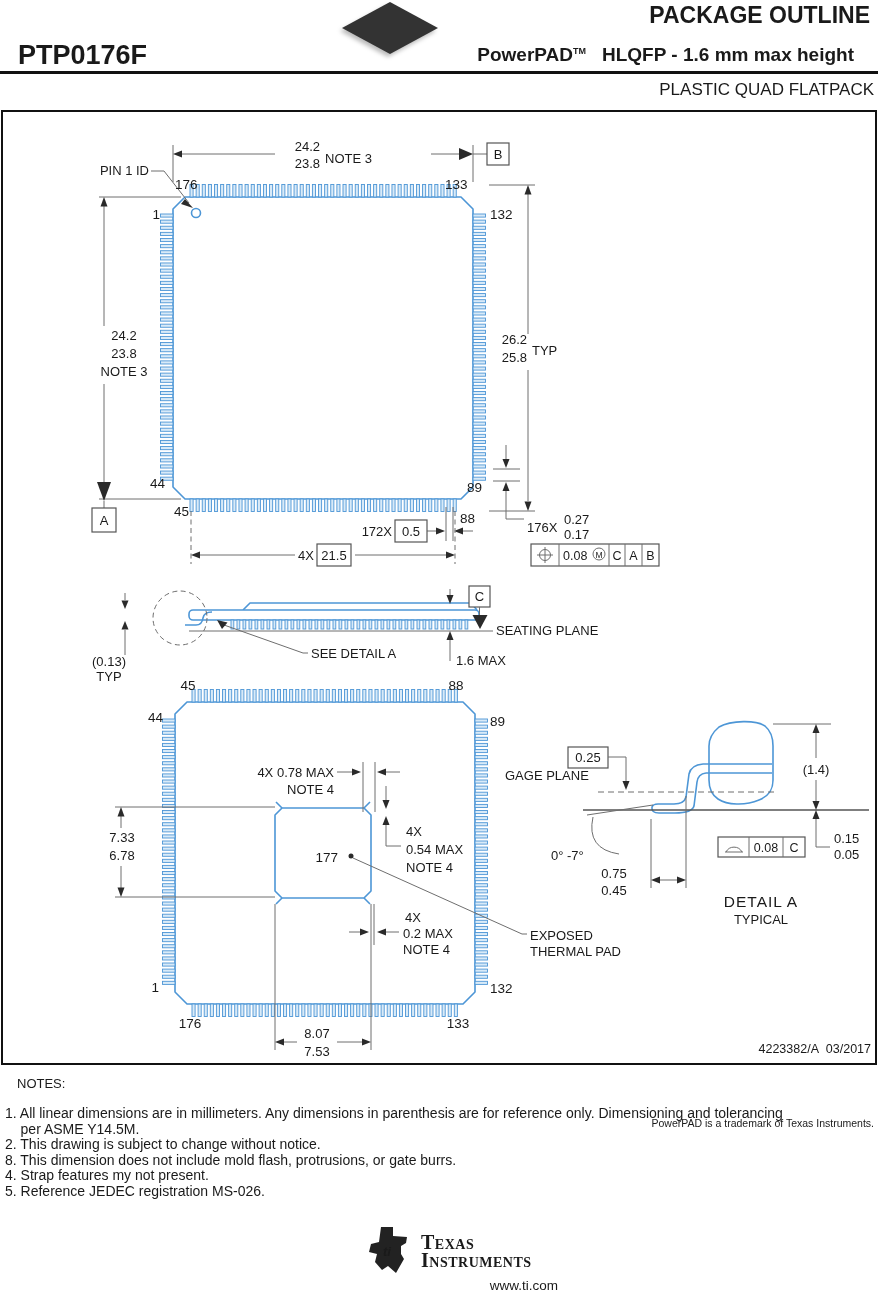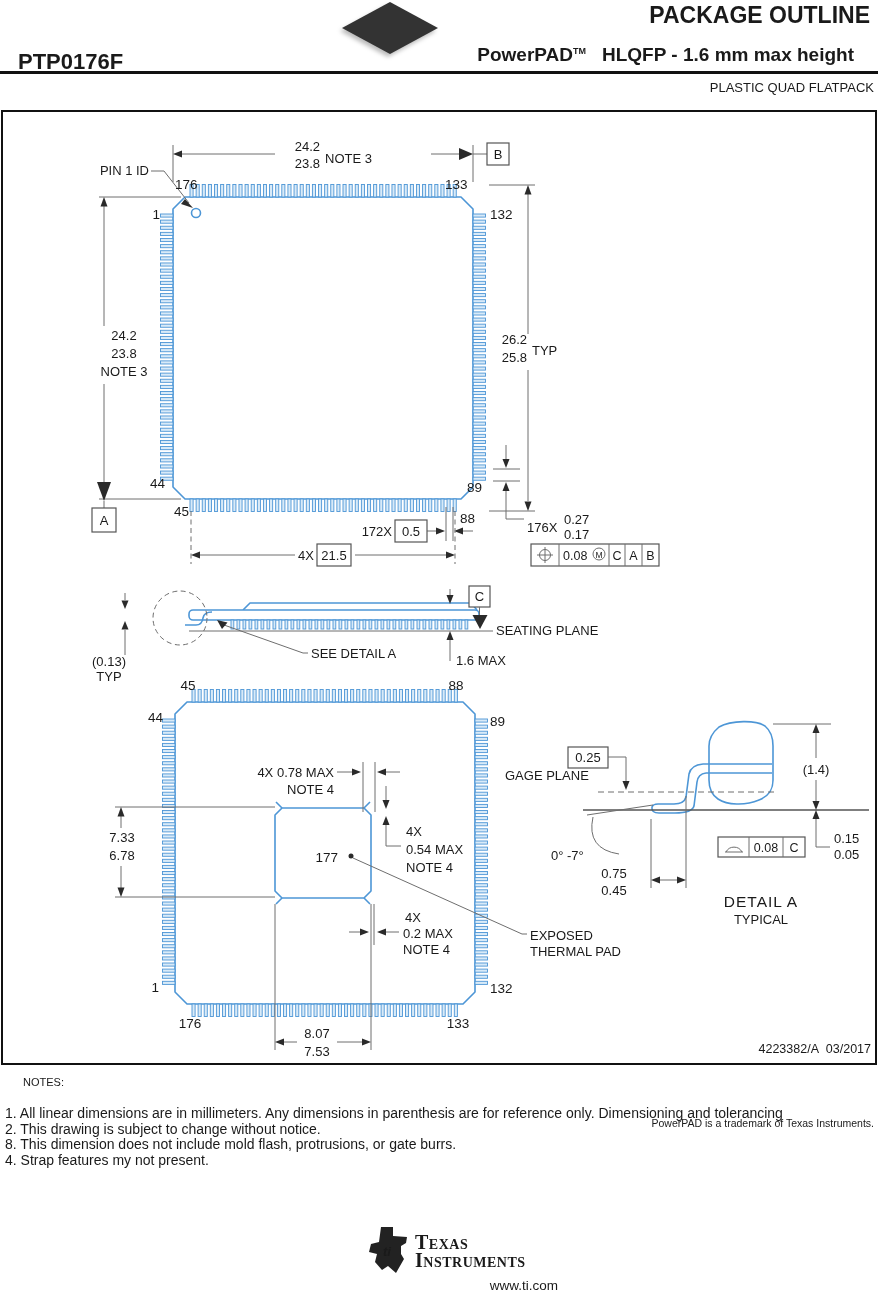--- a/index.html
+++ b/index.html
@@ -6,53 +6,53 @@
     --blue:#4D96D6;
     --pinfill:#D8EAF8;
     --ink:#1A1A1A;
   }
   html,body{margin:0;padding:0;}
   body{
     width:878px;height:1307px;position:relative;background:#fff;overflow:hidden;
     font-family:"Liberation Sans", sans-serif;color:var(--ink);
   }
   
-  .hdr-part{position:absolute;left:18px;top:40px;font-size:22px;font-weight:bold;margin-top:9px;}
+  .hdr-part{position:absolute;left:18px;top:40px;font-size:27px;font-weight:bold;}
   .hdr-title{position:absolute;right:8px;top:2px;font-size:23px;font-weight:bold;margin-left:24px;}
   .hdr-sub{position:absolute;right:24px;top:44px;font-size:19px;font-weight:bold;white-space:nowrap;}
   .hdr-sub .tm{font-size:9px;vertical-align:super;font-weight:bold;}
   .hdr-sub .variant{margin-left:16px;}
   .hdr-rule{position:absolute;left:0;top:71px;width:878px;height:3px;background:#111;}
-  .hdr-pkg{position:absolute;right:4px;top:80px;font-size:13px;padding-left:20px;}
+  .hdr-pkg{position:absolute;right:4px;top:80px;font-size:17px;padding-left:20px;}
   .diamond-wrap{position:absolute;left:340px;top:0px;width:100px;height:56px;}
   .diamond-wrap svg{filter:drop-shadow(-2px 3px 2px #bbbbbb);}
   
   .frame{position:absolute;left:1px;top:110px;width:872px;height:951px;border:2px solid #111;background:#fff;}
   svg text{fill:var(--ink);font-size:13px;font-family:"Liberation Sans",sans-serif;}
   svg .t14{font-size:13.5px;}
   svg .t12{font-size:12.5px;}
   svg .t16{font-size:15.5px;letter-spacing:1px;}
   svg .tM{font-size:8.5px;}
   .bl{stroke:var(--blue);fill:none;stroke-width:1.6;stroke-linejoin:round;}
   .blf{stroke:var(--blue);fill:#fff;stroke-width:1.6;stroke-linejoin:round;}
   .k{stroke:#6e6e6e;fill:none;stroke-width:1;}
   .k15{stroke:#555;fill:none;stroke-width:1.6;}
   .box{stroke:#555;fill:#fff;stroke-width:1.2;}
   .kf{fill:#2a2a2a;stroke:none;}
   .dash{stroke-dasharray:5,3.5;}
   .dash2{stroke-dasharray:6,4;}
   .pin{fill:var(--pinfill);stroke:var(--blue);stroke-width:.9;}
   
-  .notes-heading{position:absolute;left:23px;top:1076px;font-size:11px;}
+  .notes-heading{position:absolute;left:17px;top:1076px;font-size:13px;}
   .trademark{position:absolute;right:4px;top:1070px;font-size:10.5px;margin-top:47px;}
   .notes-list{position:absolute;left:5px;top:1106px;font-size:14px;line-height:15.6px;}
   .notes-list div{white-space:pre;}
   
   .ti-footer{position:absolute;left:368px;top:1226px;width:210px;}
-  .ti-row{display:flex;gap:7px;align-items:flex-start;}
+  .ti-row{display:flex;gap:13px;align-items:flex-start;}
   .ti-name{font-family:"Liberation Serif",serif;font-weight:bold;font-variant:small-caps;font-size:20px;line-height:18px;letter-spacing:.5px;padding-top:7px;}
   .ti-url{font-size:13.5px;margin-top:4px;text-align:right;width:190px;}
 </style>
 </head>
 <body>
 
 <div class="hdr-part">PTP0176F</div>
 <div class="diamond-wrap">
   <svg width="100" height="56" viewBox="0 0 100 56">
     <polygon points="50,2 98,28 50,54 2,28" fill="#333"></polygon>
@@ -758,23 +758,25 @@
 
   <text class="t12" text-anchor="end" x="816" y="941">4223382/A</text>
   <text class="t12" text-anchor="end" x="868" y="941">03/2017</text>
 </svg>
 </div>
 
 <div class="notes-heading">NOTES:</div>
 <div class="trademark">PowerPAD is a trademark of Texas Instruments.</div>
 <div class="notes-list">
   <div>1. All linear dimensions are in millimeters. Any dimensions in parenthesis are for reference only. Dimensioning and tolerancing</div>
+  <div>    per ASME Y14.5M.</div>
   <div>2. This drawing is subject to change without notice.</div>
   <div>8. This dimension does not include mold flash, protrusions, or gate burrs.</div>
   <div>4. Strap features my not present.</div>
+  <div>5. Reference JEDEC registration MS-026.</div>
 </div>
 
 <div class="ti-footer">
   <div class="ti-row">
     <svg width="40" height="48" viewBox="0 0 40 48">
       <path d="M13 1 L25 1 L25 10 L39 11 L38 17 L33 20 L33 28 L36 33 L28 47 L20 40 L14 44 L7 36 L9 28 L1 26 L3 18 L11 16 Z" fill="#222"></path>
       <text x="19" y="30" text-anchor="middle" fill="#fff" font-family="Liberation Serif, serif" font-style="italic" font-weight="bold" font-size="22">ti</text>
     </svg>
     <div class="ti-name">
       <div>Texas</div>

